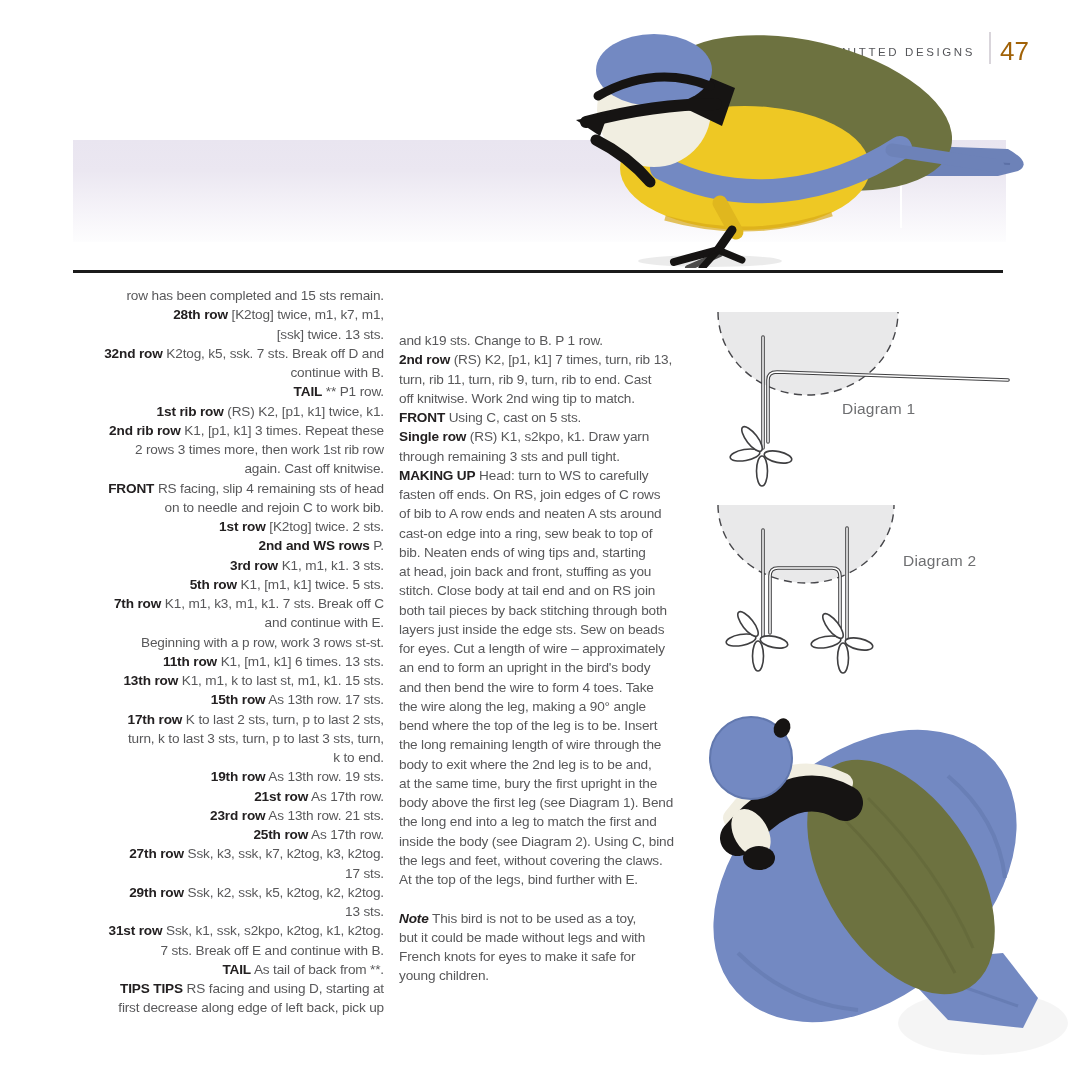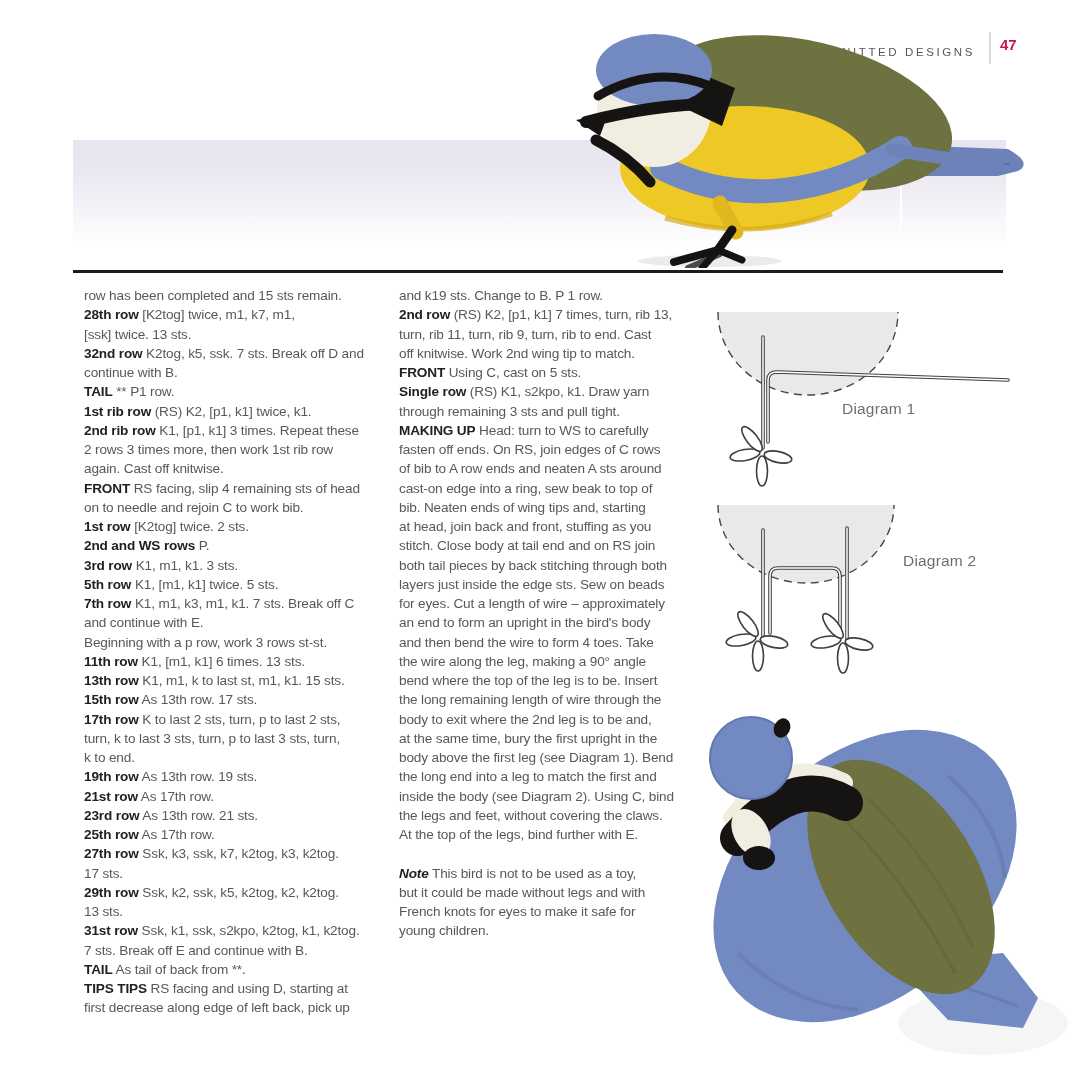--- a/index.html
+++ b/index.html
@@ -2,31 +2,31 @@
 <html><head>
 <meta charset="utf-8">
 <style>
   html,body{margin:0;padding:0;background:#ffffff;}
   .page{position:relative;width:1076px;height:1075px;background:#ffffff;overflow:hidden;
         font-family:"Liberation Sans",sans-serif;}
   
   .sec-label{position:absolute;top:46px;right:101px;font-size:11.5px;letter-spacing:2.6px;
              color:#55565a;white-space:nowrap;}
   .hdr-divider{position:absolute;top:32px;left:989px;width:1.5px;height:32px;background:#d9d5db;}
-  .page-num{position:absolute;top:36px;left:1000px;font-size:15px;font-weight:700;color:#be185d;}
+  .page-num{position:absolute;top:36px;left:1000px;font-size:26px;font-weight:400;color:#a16207;}
   
   .band{position:absolute;left:73px;top:140px;width:933px;height:102px;
         background:linear-gradient(180deg,#e9e5f0 0%,#ebe7f1 30%,#f6f4f9 72%,#fdfdfe 100%);}
   .band-line{position:absolute;left:827px;top:0;width:2px;height:88px;background:#ffffff;}
   .rule{position:absolute;left:73px;top:270px;width:930px;height:2.5px;background:#1b1b1b;}
   
   .col{position:absolute;top:286px;font-size:13.6px;line-height:19.25px;color:#58585a;
        letter-spacing:-0.15px;}
-  .col-left{left:84px;width:300px;}
-  .col-mid{left:399px;width:300px;}
+  .col-left{left:84px;width:300px;text-align:right;}
+  .col-mid{left:399px;width:300px;margin-top:45px;}
   .tline{white-space:nowrap;height:19.25px;}
   .lead{font-weight:bold;color:#232021;}
   .lead.it{font-style:italic;}
   
   .fig{position:absolute;}
   svg text{font-family:"Liberation Sans",sans-serif;}
   .dlabel{font-size:15.5px;fill:#6e6f71;letter-spacing:0.2px;}
   .wo{stroke:#3f3f41;stroke-width:3.6;fill:none;stroke-linecap:round;stroke-linejoin:round;}
   .wi{stroke:#ffffff;stroke-width:1.5;fill:none;stroke-linecap:round;stroke-linejoin:round;}
   .foot ellipse{fill:#ffffff;stroke:#3f3f41;stroke-width:1.6;}

